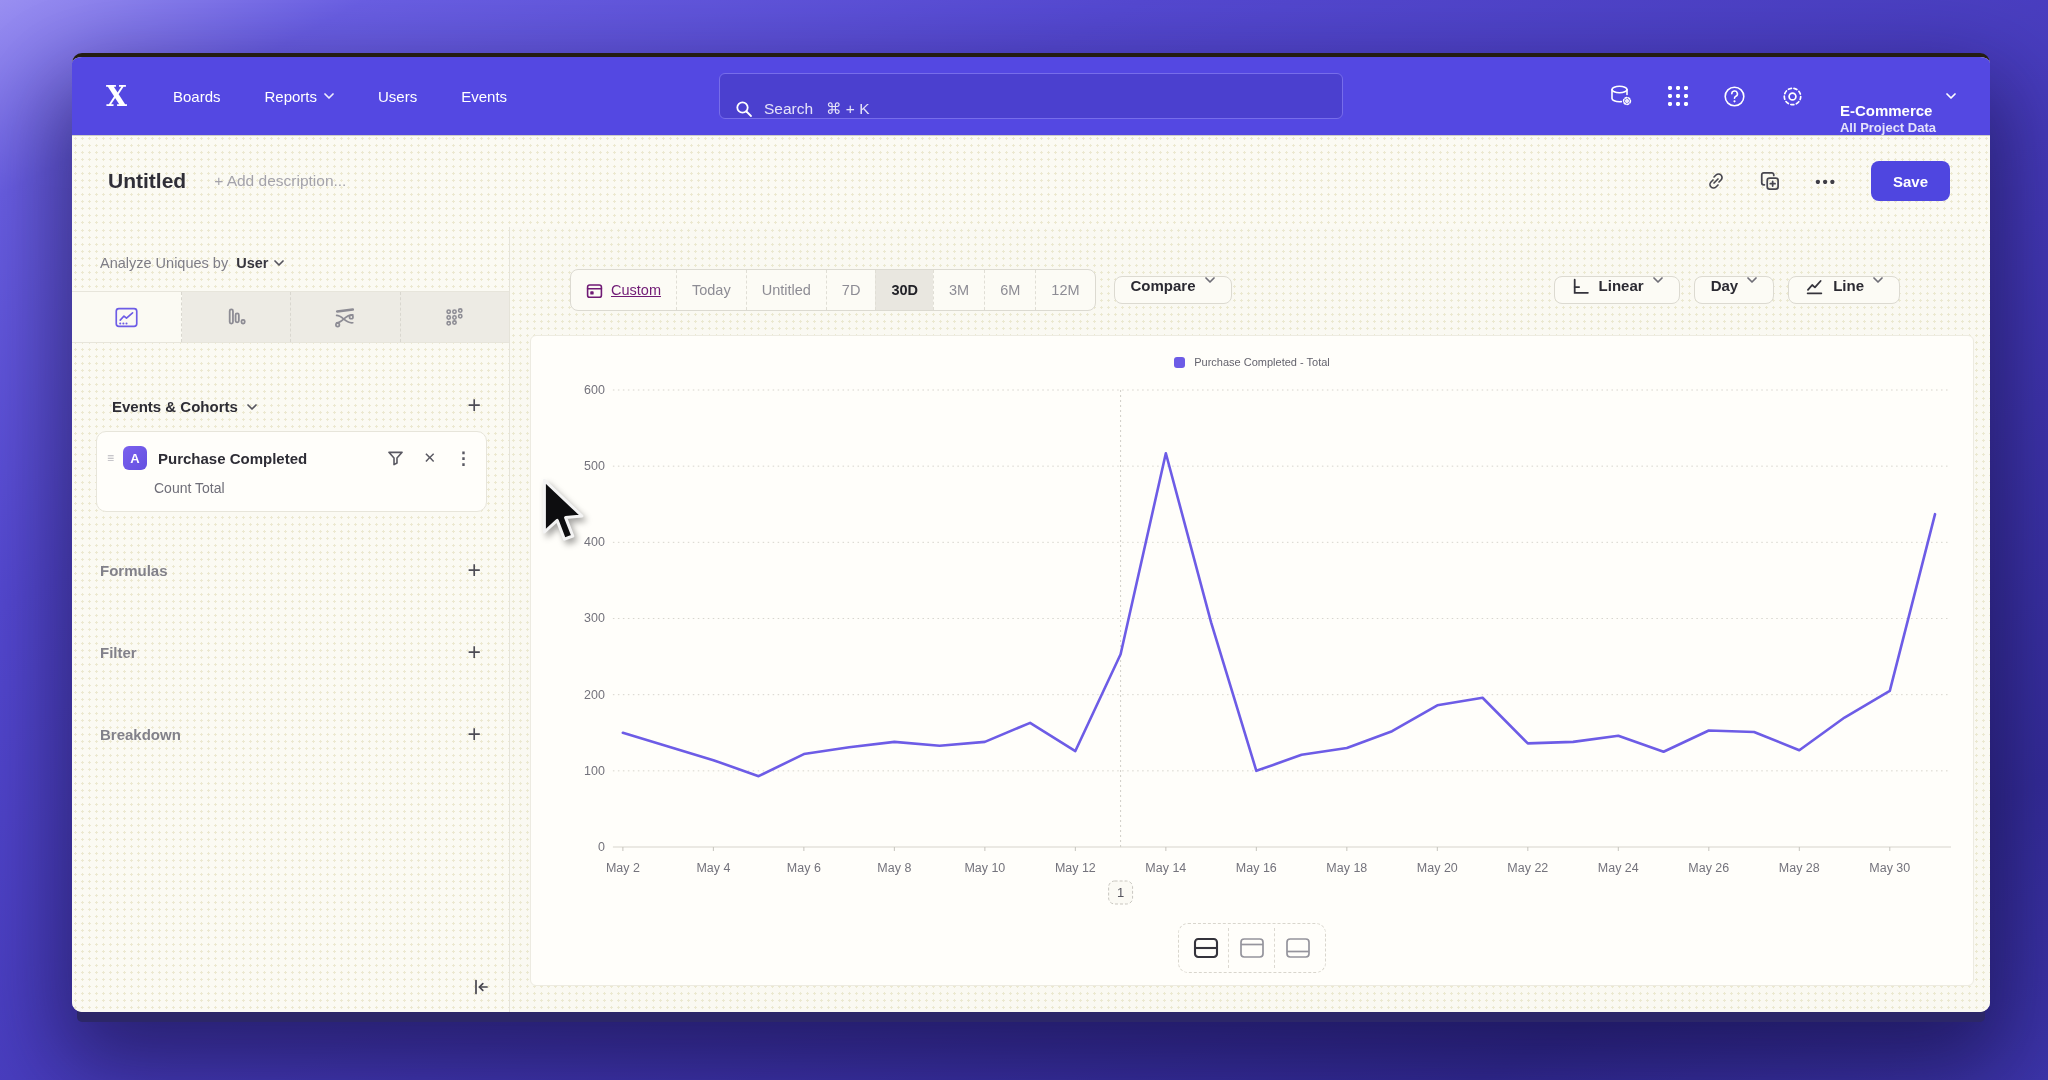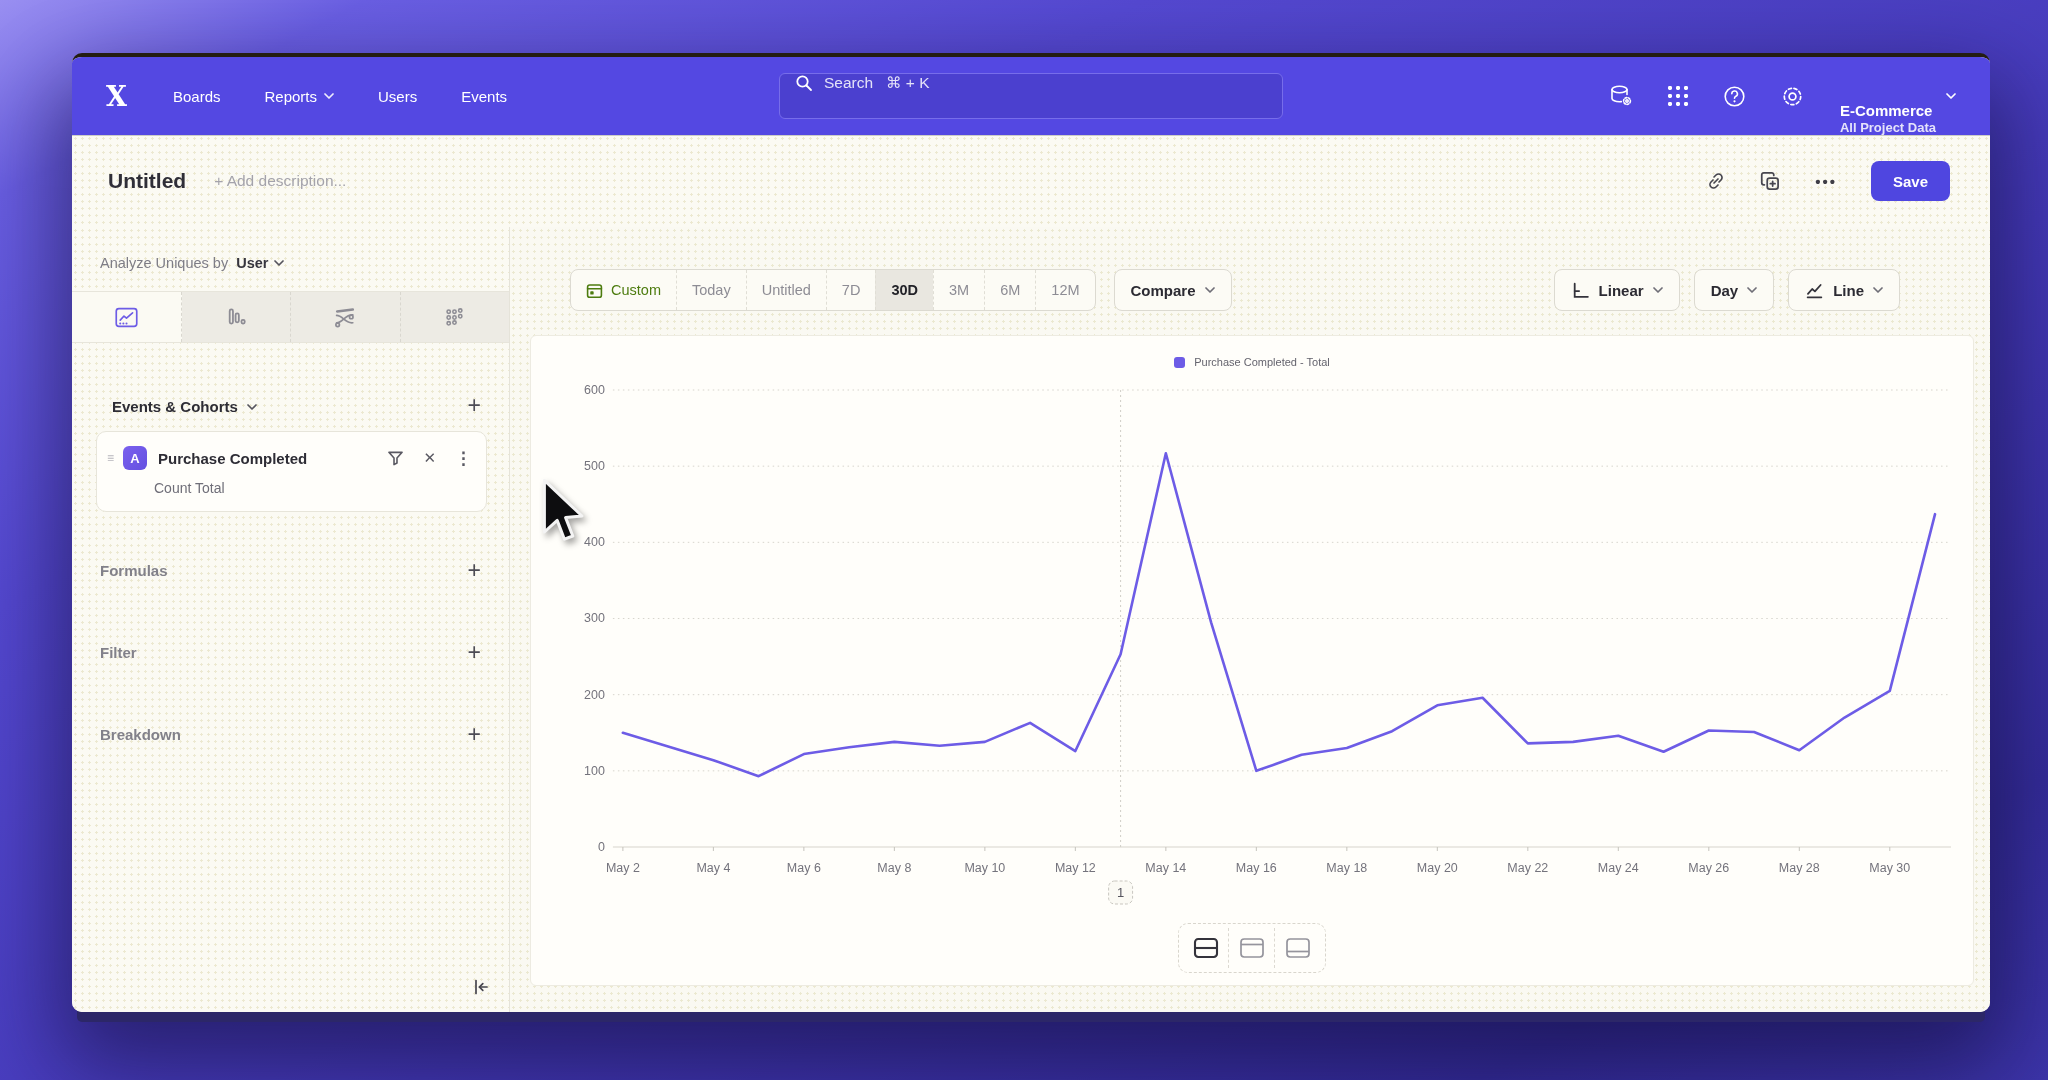--- a/index.html
+++ b/index.html
@@ -28,23 +28,23 @@
     box-shadow: 0 1px 0 rgba(0,0,0,.18);
   }
   .logo { font-family: "DejaVu Serif", serif; font-size: 27px; font-weight: 700; margin-right: 46px; cursor: pointer; }
   .nav-items { display: flex; align-items: center; gap: 44px; }
   .nav-item { display: flex; align-items: center; gap: 7px; font-size: 15px; font-weight: 500; color: #fff; text-decoration: none; cursor: pointer; }
   .chev { width: 10px; height: 6px; stroke: currentColor; fill: none; stroke-width: 1.7; stroke-linecap: round; stroke-linejoin: round; }
   .nav-item .chev { opacity: .9; }
 
   .searchwrap {
     position: absolute; left: 50%; top: 16px; transform: translateX(-50%);
-    width: 504px; height: 46px; background: #4b40cf;
+    width: 624px; height: 46px; background: #4b40cf;
     border: 1px solid #776dea; border-radius: 6px;
-    display: flex; align-items: flex-start; padding: 0 15px; gap: 11px;
+    display: flex; align-items: flex-end; padding: 0 15px; gap: 11px;
   }
   .searchwrap svg { flex: 0 0 auto; }
   .searchwrap input {
     flex: 1; background: transparent; border: none; outline: none;
     color: #fff; font-size: 15.5px; font-family: "Liberation Sans", sans-serif;
   }
   .searchwrap input::placeholder { color: rgba(255,255,255,.85); }
 
   .nav-right { margin-left: auto; display: flex; align-items: center; gap: 33px; }
   .nav-icon { display: flex; align-items: center; cursor: pointer; }
@@ -119,23 +119,23 @@
   .collapse { position: absolute; right: 18px; bottom: 12px; background: none; border: none; cursor: pointer; color: #46454e; }
 
   
   .main { flex: 1; position: relative; background-color: #faf9f2; min-width: 0; }
   .controls { margin: 42px 90px 0 60px; display: flex; justify-content: space-between; align-items: center; }
   .controls .left, .controls .right { display: flex; align-items: center; }
   .segmented { display: flex; align-items: stretch; border: 1px solid #dcdad1; border-radius: 8px;
     background: #fcfbf5; overflow: hidden; height: 42px; }
   .seg { display: flex; align-items: center; gap: 8px; padding: 0 15px; font-size: 14.5px;
     color: #8d8c94; border-left: 1px dashed #e0ded5; cursor: pointer; white-space: nowrap; }
-  .seg:first-child { border-left: none; color: #4d7c0f; }
+  .seg:first-child { border-left: none; color: #701a75; text-decoration: underline; }
   .seg.active { background: #e9e7e0; color: #222228; font-weight: 700; }
-  .btn { display: flex; align-items: center; gap: 9px; height: 42px; padding: 0 16px;
+  .btn { display: flex; gap: 9px; height: 28px; padding: 0 16px;
     border: 1px solid #dcdad1; border-radius: 8px; background: #fcfbf5;
     font-family: "Liberation Sans", sans-serif; font-size: 15px; font-weight: 700; color: #2b2a32; cursor: pointer; }
   .btn .chev { stroke: #6f6e77; }
   .compare { margin-left: 18px; }
   .right .btn + .btn { margin-left: 14px; }
 
   .chart-card { margin: 24px 16px 0 20px; background: #fffefa; border: 1px solid #edebe1;
     border-radius: 6px; padding-top: 14px; }
   .legend { display: flex; align-items: center; justify-content: center; gap: 9px; height: 24px; cursor: pointer; }
   .swatch { width: 11px; height: 11px; border-radius: 3px; }

